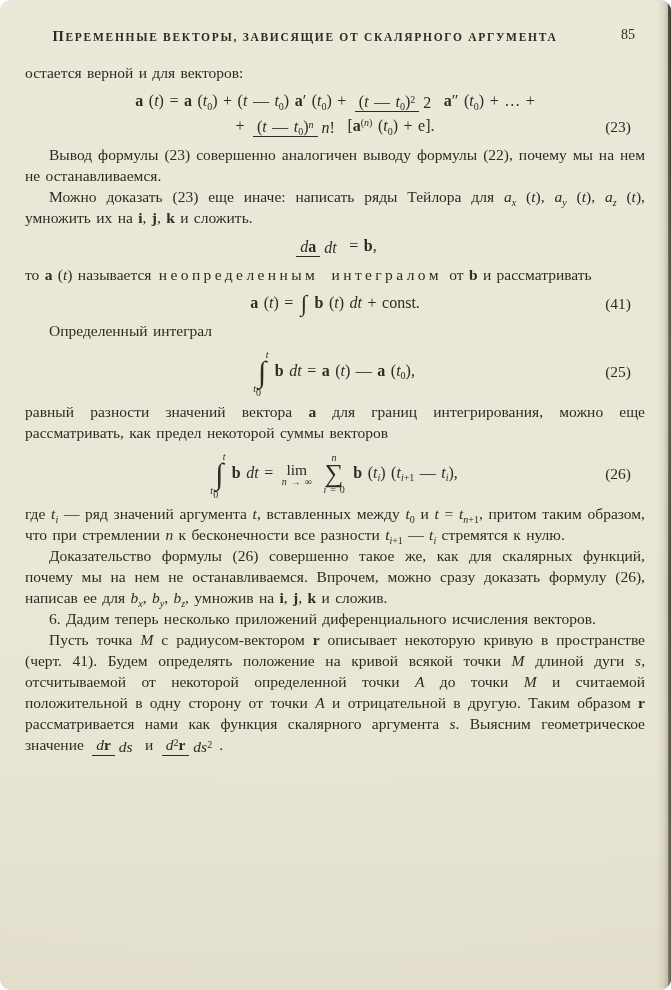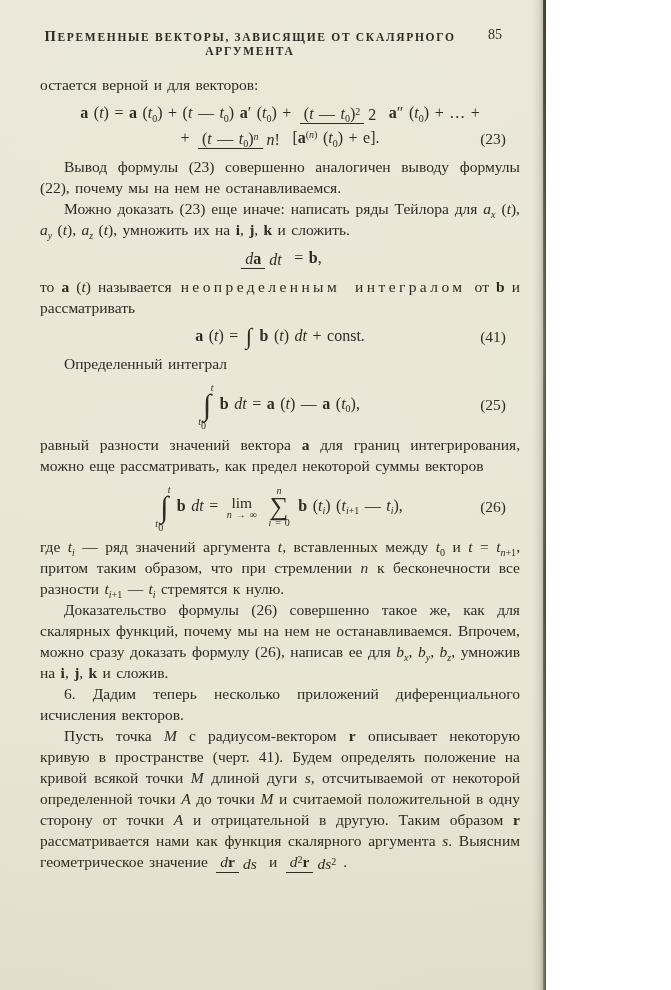--- a/index.html
+++ b/index.html
@@ -1,31 +1,31 @@
 <!DOCTYPE html>
 <html lang="ru"><head>
 <meta charset="utf-8">
 <style>
   html,body{margin:0;padding:0;}
   body{width:671px;height:990px;overflow:hidden;
        font-family:"Liberation Serif","DejaVu Serif",serif;}
-  .page{position:relative;width:546px;height:990px;overflow:hidden;
+  .page{position:relative;width:671px;height:990px;overflow:hidden;
         background:
           radial-gradient(140% 90% at 45% 35%, rgba(255,255,255,0.06), rgba(0,0,0,0)),
           linear-gradient(to bottom,#eae7d7 0%,#e8e5d4 70%,#e2decb 100%);
         color:#2d2b24;
         box-sizing:border-box;
-        padding:28px 26px 0 40px;}
+        padding:28px 26px 0 25px;border-radius:11px;}
   
   .header{position:relative;text-align:center;margin-bottom:17px;}
   .header-title{display:block;text-transform:uppercase;
         font-size:11.5px;letter-spacing:1.7px;font-weight:600;
         padding-right:60px;}
   .header-title::first-letter{font-size:14.5px;}
-  .page-number{position:absolute;right:18px;top:-1px;font-size:14px;}
+  .page-number{position:absolute;right:10px;top:-1px;font-size:14px;}
   
   .body{font-size:15.5px;line-height:21px;text-align:justify;word-spacing:1.5px;}
   .para{margin:0;}
   .para.indent{text-indent:24px;}
   
   .ri{font-style:italic;}
   .rb{font-weight:bold;}
   .rsp{letter-spacing:3.4px;margin:0 2px;word-spacing:6px;}
   .rsub{font-size:10px;vertical-align:-3.5px;line-height:0;}
   .rsup{font-size:10px;vertical-align:5.5px;line-height:0;}

